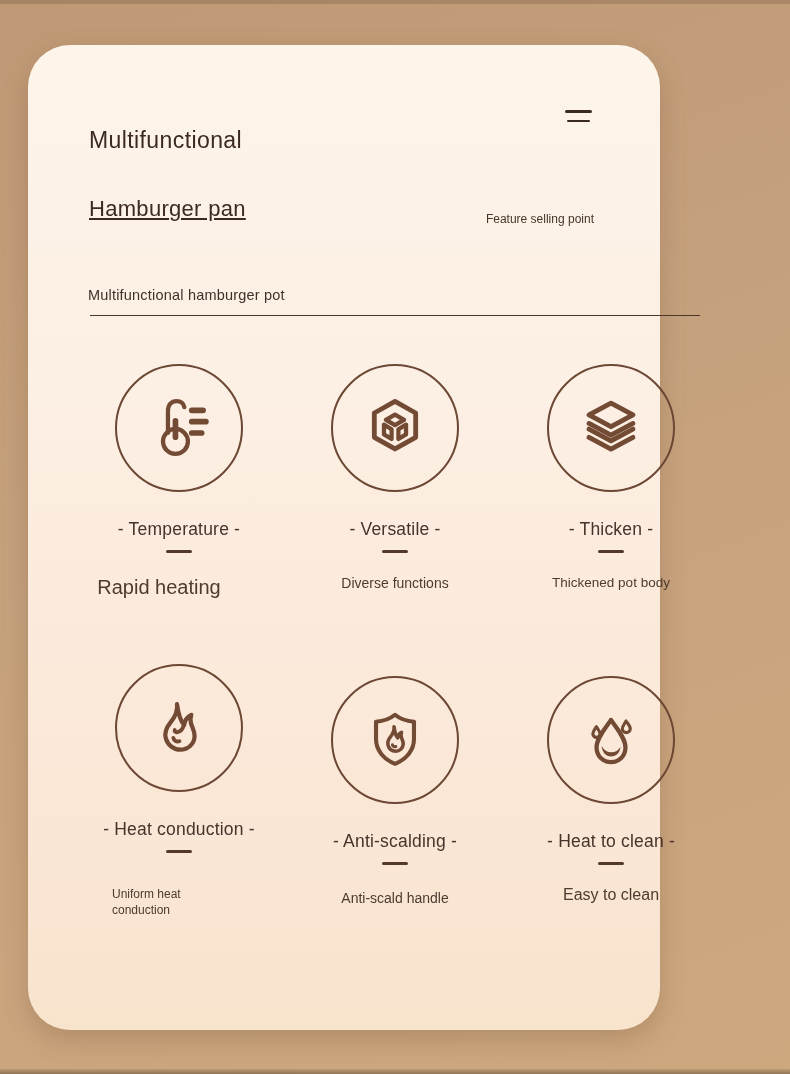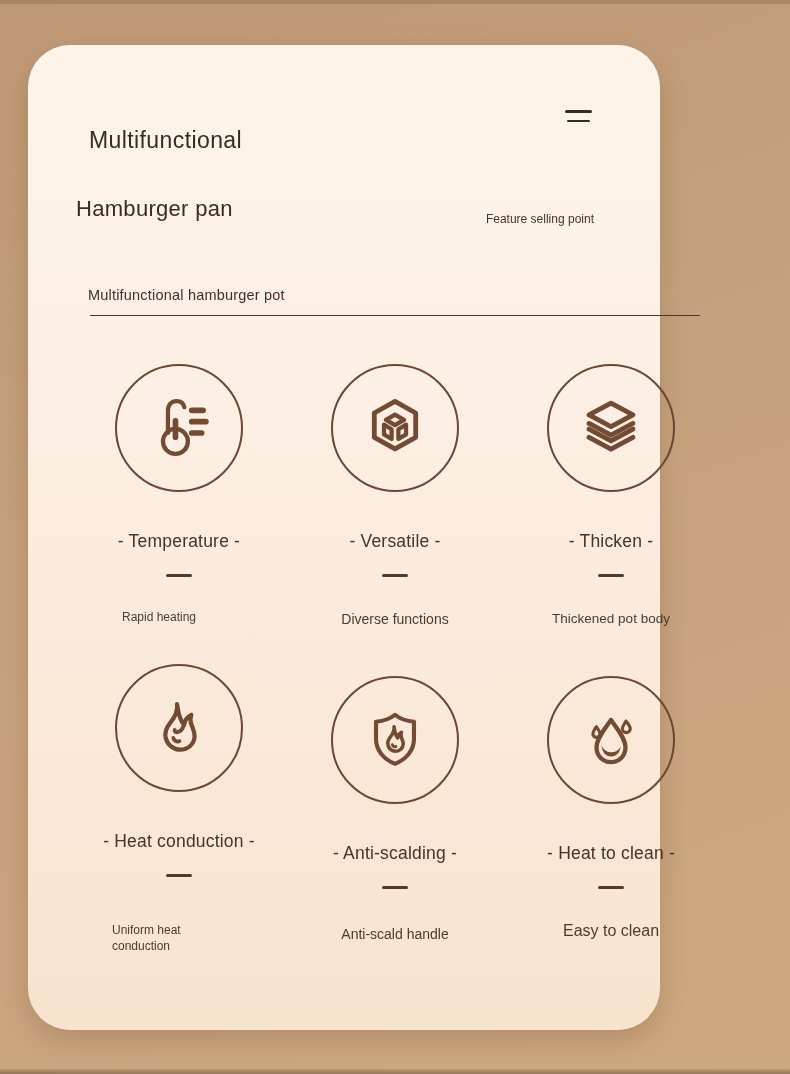--- a/index.html
+++ b/index.html
@@ -23,44 +23,44 @@
     border-radius:42px;
     background:linear-gradient(180deg, var(--card-top,#fdf5ea) 0%, #fceee2 40%, var(--card-mid,#fbe9da) 65%, var(--card-bottom,#f8e3cd) 100%);
     box-shadow:0 10px 26px rgba(120,86,55,.30);
   }
   
   .menu-icon { position:absolute; top:65px; right:68px; width:27px; display:flex; flex-direction:column; align-items:center; gap:7px; cursor:pointer; }
   .menu-icon i { display:block; height:2.6px; border-radius:2px; background:var(--ink,#3b2a21); }
   .menu-icon i:nth-child(1){ width:27px; }
   .menu-icon i:nth-child(2){ width:23px; }
   .title-1 { position:absolute; left:61px; top:82px; font-size:23px; letter-spacing:.4px; color:var(--ink,#3b2a21); }
-  .title-2 { position:absolute; left:48px; top:151px; font-size:22px; letter-spacing:.3px; color:var(--ink,#3b2a21); }
+  .title-2 { position:absolute; left:61px; top:151px; font-size:22px; letter-spacing:.3px; color:var(--ink,#3b2a21);text-decoration:underline; }
   .tagline { position:absolute; right:66px; top:167px; font-size:12px; color:#46342b; }
   .subtitle { position:absolute; left:60px; top:242px; font-size:14.5px; letter-spacing:.2px; color:#41302a; }
   .rule { position:absolute; left:62px; top:270px; width:610px; border-top:1.5px solid var(--line,#4a372b); }
   
   .features-row { position:absolute; left:43px; width:648px; display:flex; }
   .row1 { top:319px; }
   .row2 { top:619px;align-items:center; }
-  .feature { width:216px; display:flex; flex-direction:column; align-items:center;gap:12px; }
+  .feature { width:216px; display:flex; flex-direction:column; align-items:center; }
   .icon-circle {
     width:128px; height:128px; border-radius:50%;
     border:2.5px solid #6c4834;
     display:flex; align-items:center; justify-content:center;
     color:var(--accent,#734b35);
   }
   .icon-circle svg { width:68px; height:68px; display:block; }
   .icon-circle svg path, .icon-circle svg circle, .icon-circle svg line {
     fill:none; stroke:currentColor; stroke-width:3; stroke-linecap:round; stroke-linejoin:round;
   }
   .feature-title { margin-top:27px; font-size:17.5px; letter-spacing:.2px; color:#48322a; text-align:center; }
   .feature-dash { margin-top:10px; width:26px; height:3px; border-radius:2px; background:#52392b; }
   .feature-sub { margin-top:21px; font-size:14px; color:#4e3b2f; text-align:center; line-height:1.3; }
   
-  .row1 .feature:nth-child(1) .feature-sub { font-size:12px; transform:translateX(-20px); }
+  .row1 .feature:nth-child(1) .feature-sub { font-size:20px; transform:translateX(-20px); }
   .row1 .feature:nth-child(2) .feature-sub { font-size:14px; }
   .row1 .feature:nth-child(3) .feature-sub { font-size:13.5px; }
   .row2 .feature:nth-child(1) .feature-sub { font-size:12px; max-width:80px; text-align:left; transform:translateX(-27px); margin-top:34px; }
   .row2 .feature:nth-child(2) .feature-sub { font-size:14px; margin-top:24px; }
   .row2 .feature:nth-child(3) .feature-sub { font-size:16px; margin-top:20px; }
 </style>
 </head>
 <body>
 
 <div class="stage">

